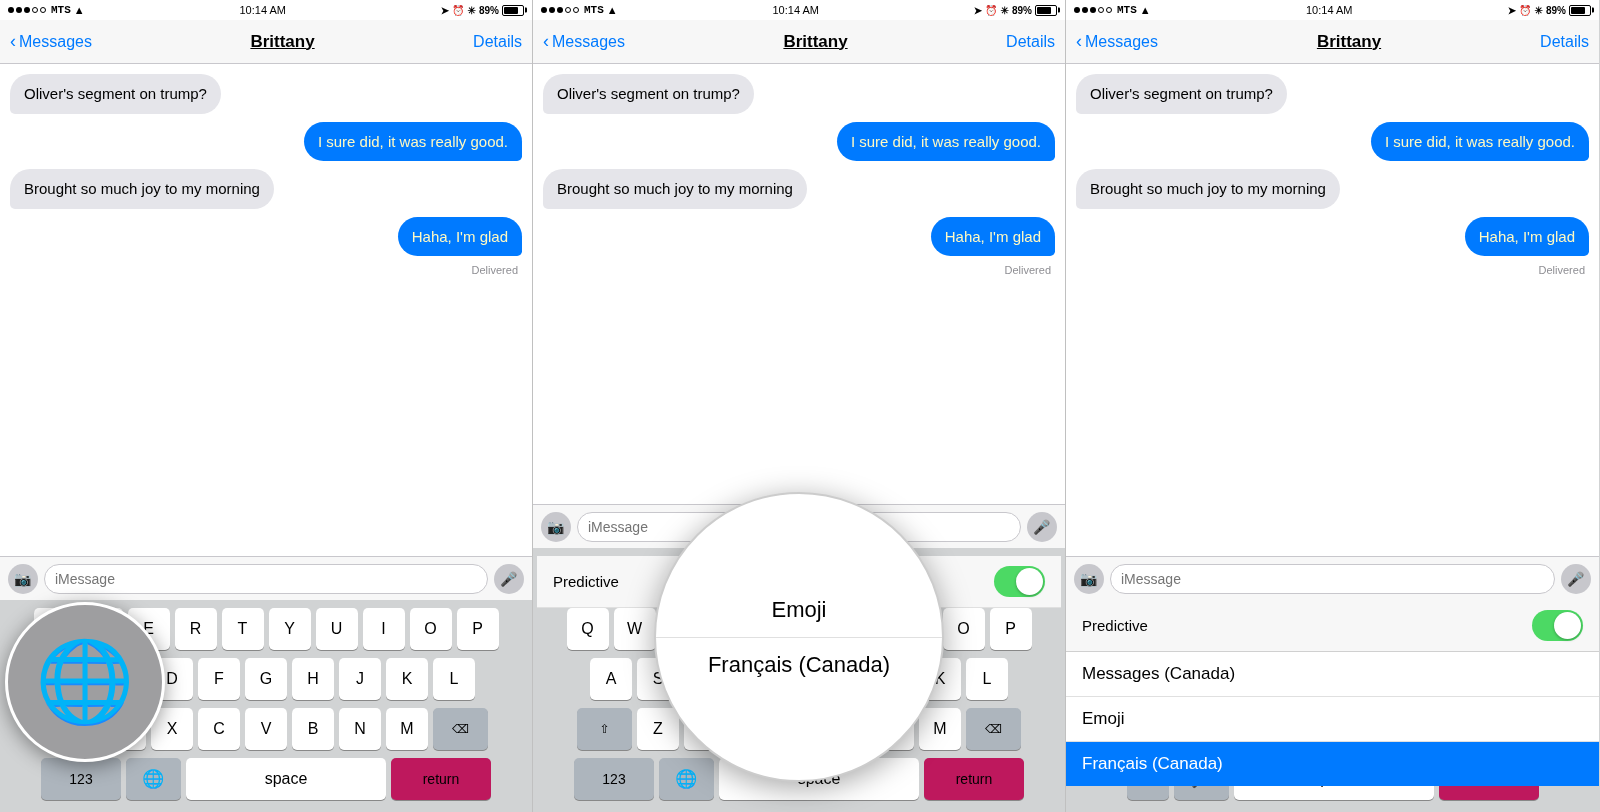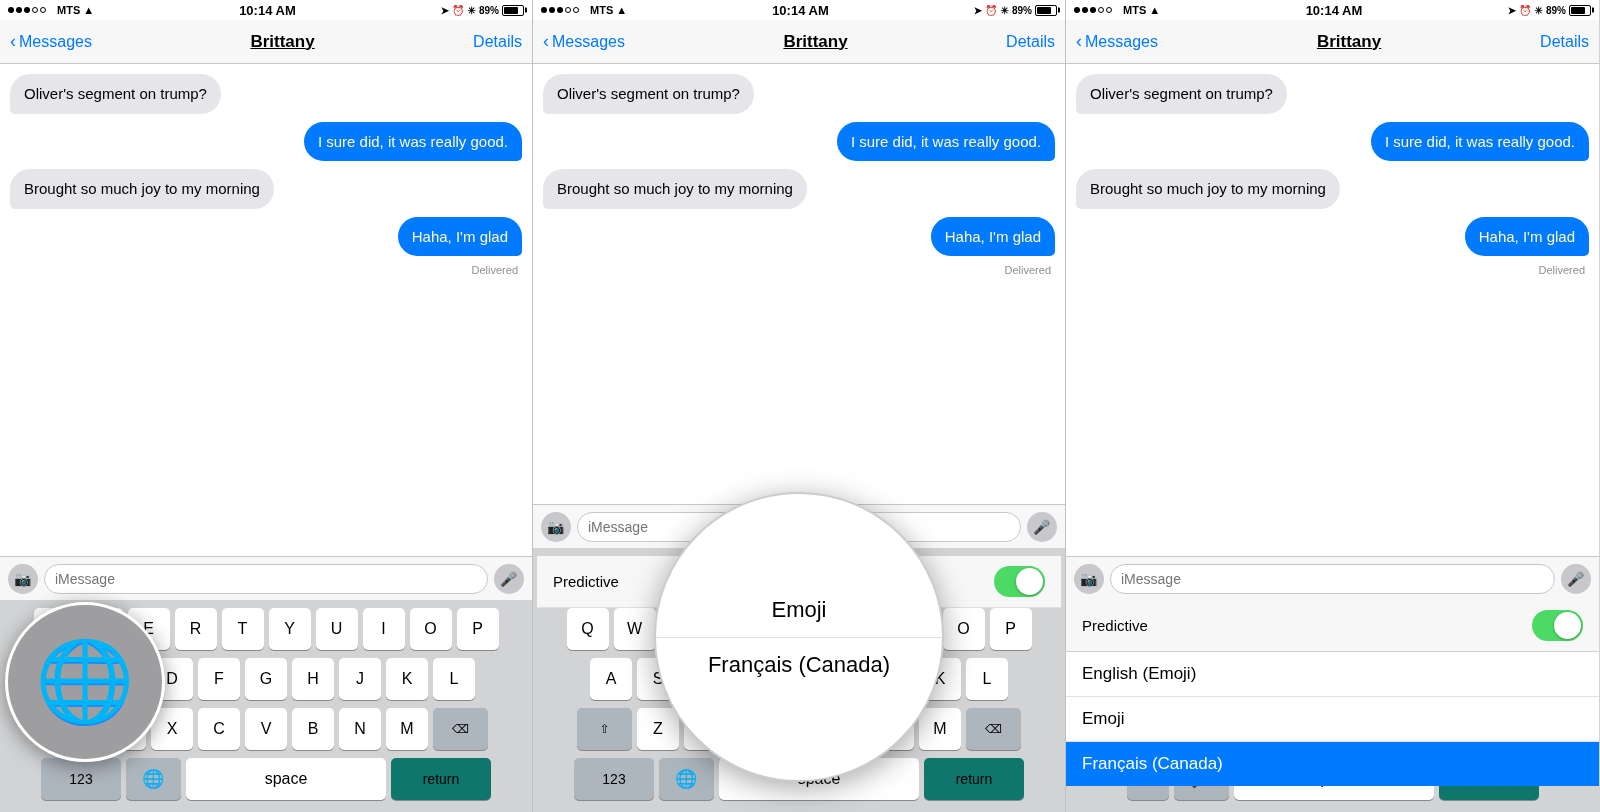--- a/index.html
+++ b/index.html
@@ -31,26 +31,26 @@
       display: flex;
       align-items: center;
       justify-content: space-between;
       padding: 0 8px;
       font-size: 11px;
       font-weight: 600;
       color: #000;
       flex-shrink: 0;
     }
     .status-left { display: flex; align-items: center; gap: 3px; }
-    .status-center { font-size: 13px; font-weight: 700; }
+    .status-center { font-size: 11px; font-weight: 400; }
     .status-right { display: flex; align-items: center; gap: 3px; font-size: 10px; }
     .signal-dots { display: flex; gap: 2px; align-items: center; }
     .dot { width: 6px; height: 6px; border-radius: 50%; background: #000; }
     .dot.empty { background: transparent; border: 1.5px solid #000; }
-    .carrier { font-size: 11px; margin-left: 8px; }
+    .carrier { font-size: 11px; margin-left: 2px; font-family: Liberation Mono, monospace; }
     .wifi-icon { font-size: 11px; }
     .battery-icon {
       width: 22px; height: 11px;
       border: 1.5px solid #000;
       border-radius: 2px;
       position: relative;
       display: flex;
       align-items: center;
       padding: 1px;
     }
@@ -219,21 +219,21 @@
       color: #000;
       flex: 2.5;
       max-width: 80px;
     }
     .key.space-key {
       flex: 5;
       max-width: 200px;
       background: #fff;
     }
     .key.return-key {
-      background: #0f766e;
+      background: #be185d;
       flex: 3;
       max-width: 100px;
       font-size: 14px;
     }
     .key.delete-key {
       background: #adb5bd;
     }
 
     
     .globe-overlay {
@@ -595,21 +595,21 @@
 
     <div style="position:absolute; top:0; left:0; right:0; background:#fff; z-index:25; border-radius:0;">
 
       <div class="predictive-row" style="background:#f7f7f7; border-bottom:1px solid #d0d0d0;">
         <span class="predictive-label">Predictive</span>
         <div class="toggle-switch">
           <div class="toggle-knob"></div>
         </div>
       </div>
 
-      <div class="lang-list-item">English (Emoji)</div>
+      <div class="lang-list-item">Messages (Canada)</div>
 
       <div class="lang-list-item">Emoji</div>
 
       <div class="lang-list-item selected">Français (Canada)</div>
     </div>
 
     <div class="keyboard-row">
       <div class="key">Q</div>
       <div class="key">W</div>
       <div class="key">E</div>

